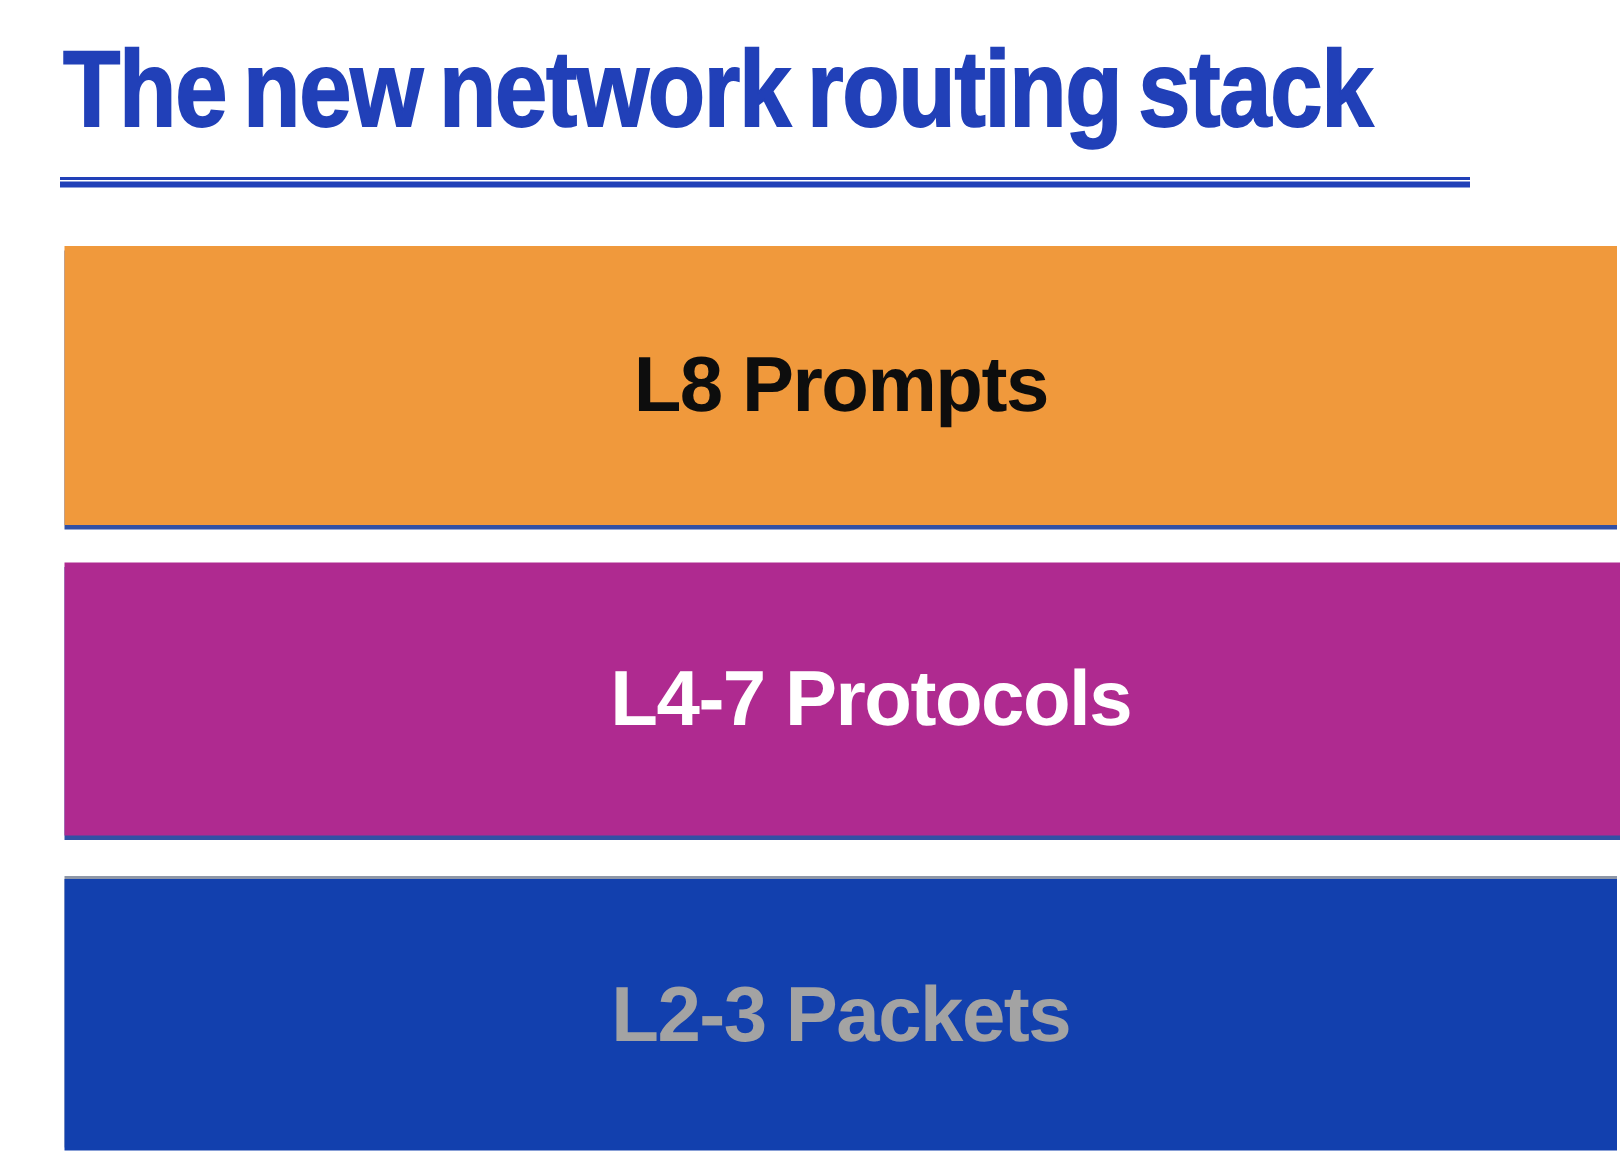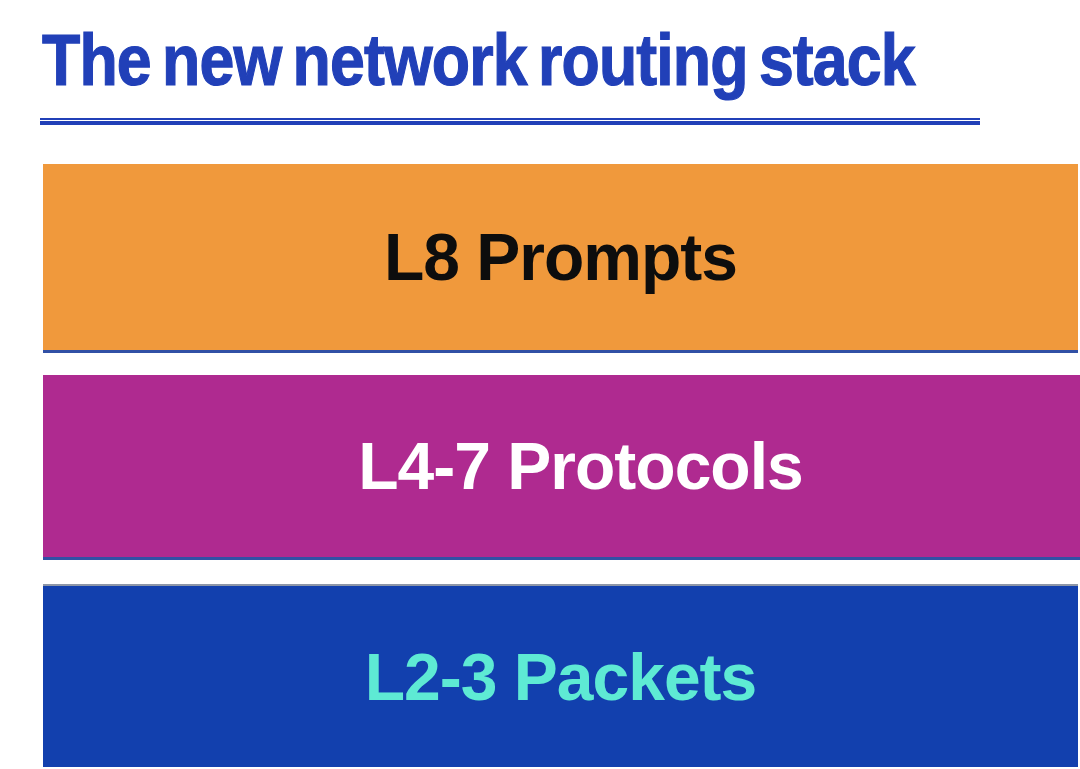--- a/index.html
+++ b/index.html
@@ -51,21 +51,21 @@
   }
   .layer {
     position: absolute;
     left: 0;
     width: 1035px;
     display: flex;
     align-items: center;
     justify-content: center;
   }
   .layer-label {
-    font-size: 66px;
+    font-size: 52px;
     font-weight: 700;
     letter-spacing: -1px;
     line-height: 1;
     white-space: nowrap;
   }
   .layer-0 {
     top: 164px;
     height: 186px;
     box-shadow: 0 3px 0 0 #3150a5;
   }
@@ -92,18 +92,18 @@
   <div class="stack">
 
     <div class="layer layer-0" style="background: rgb(240, 153, 60); color: rgb(13, 13, 13);">
       <span class="layer-label">L8 Prompts</span>
     </div>
 
     <div class="layer layer-1" style="background: rgb(175, 42, 144); color: rgb(255, 255, 255); padding-left: 20px;">
       <span class="layer-label">L4-7 Protocols</span>
     </div>
 
-    <div class="layer layer-2" style="background: rgb(18, 64, 174); color: #5eead4;">
+    <div class="layer layer-2" style="background: rgb(18, 64, 174); color: #a3a3a3;">
       <span class="layer-label">L2-3 Packets</span>
     </div>
 
   </div>
 </div>
 
 </body></html>

